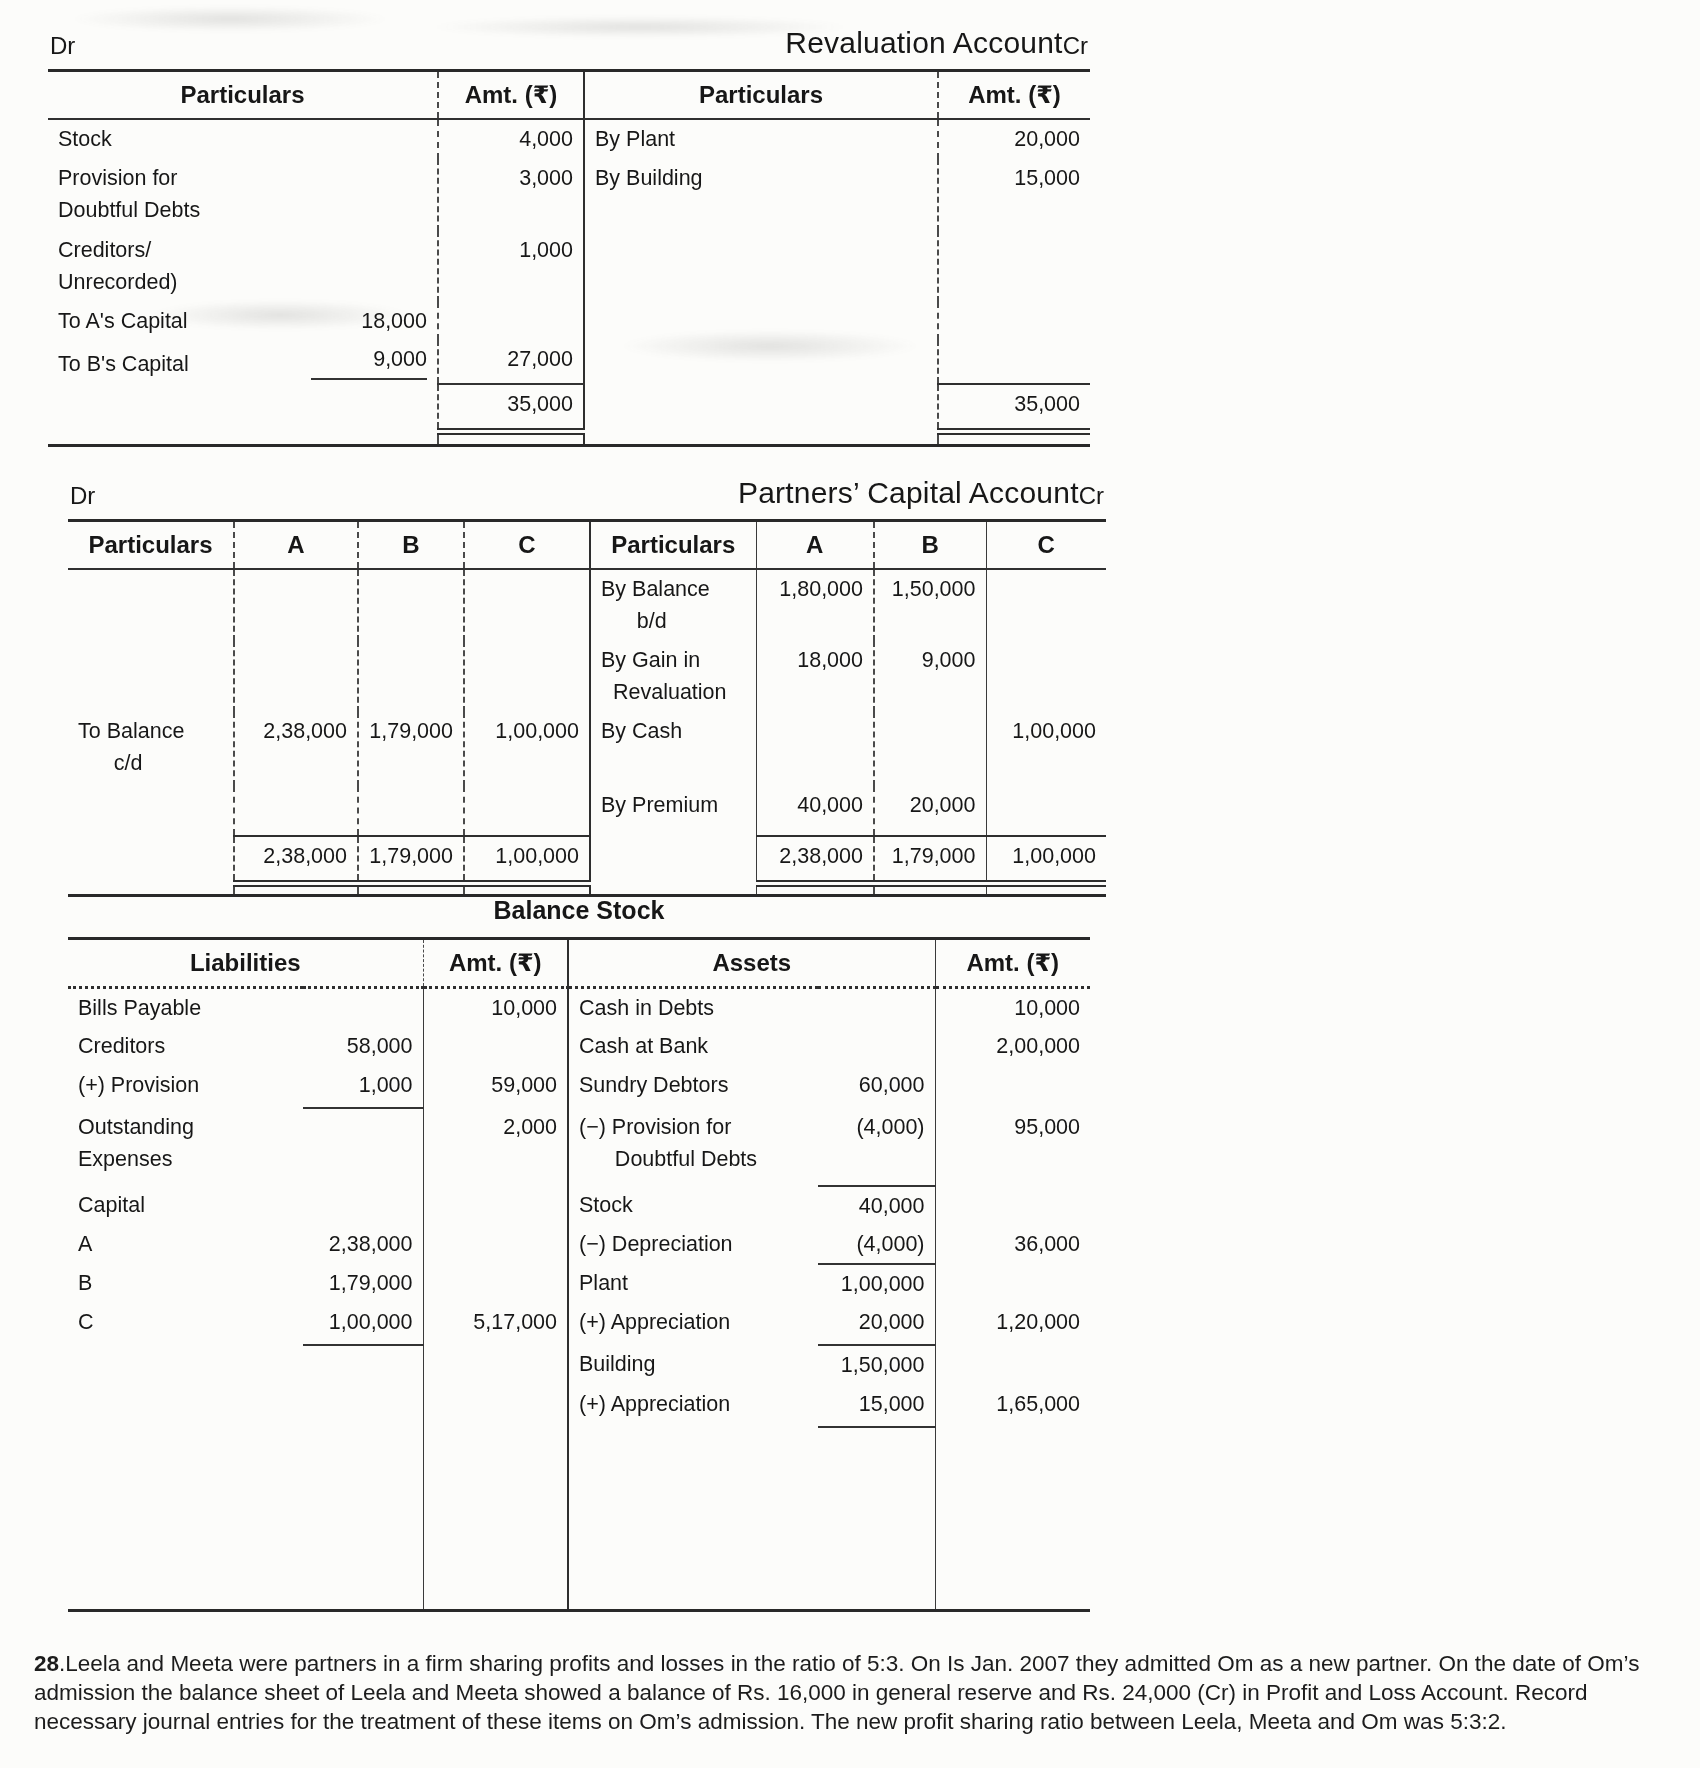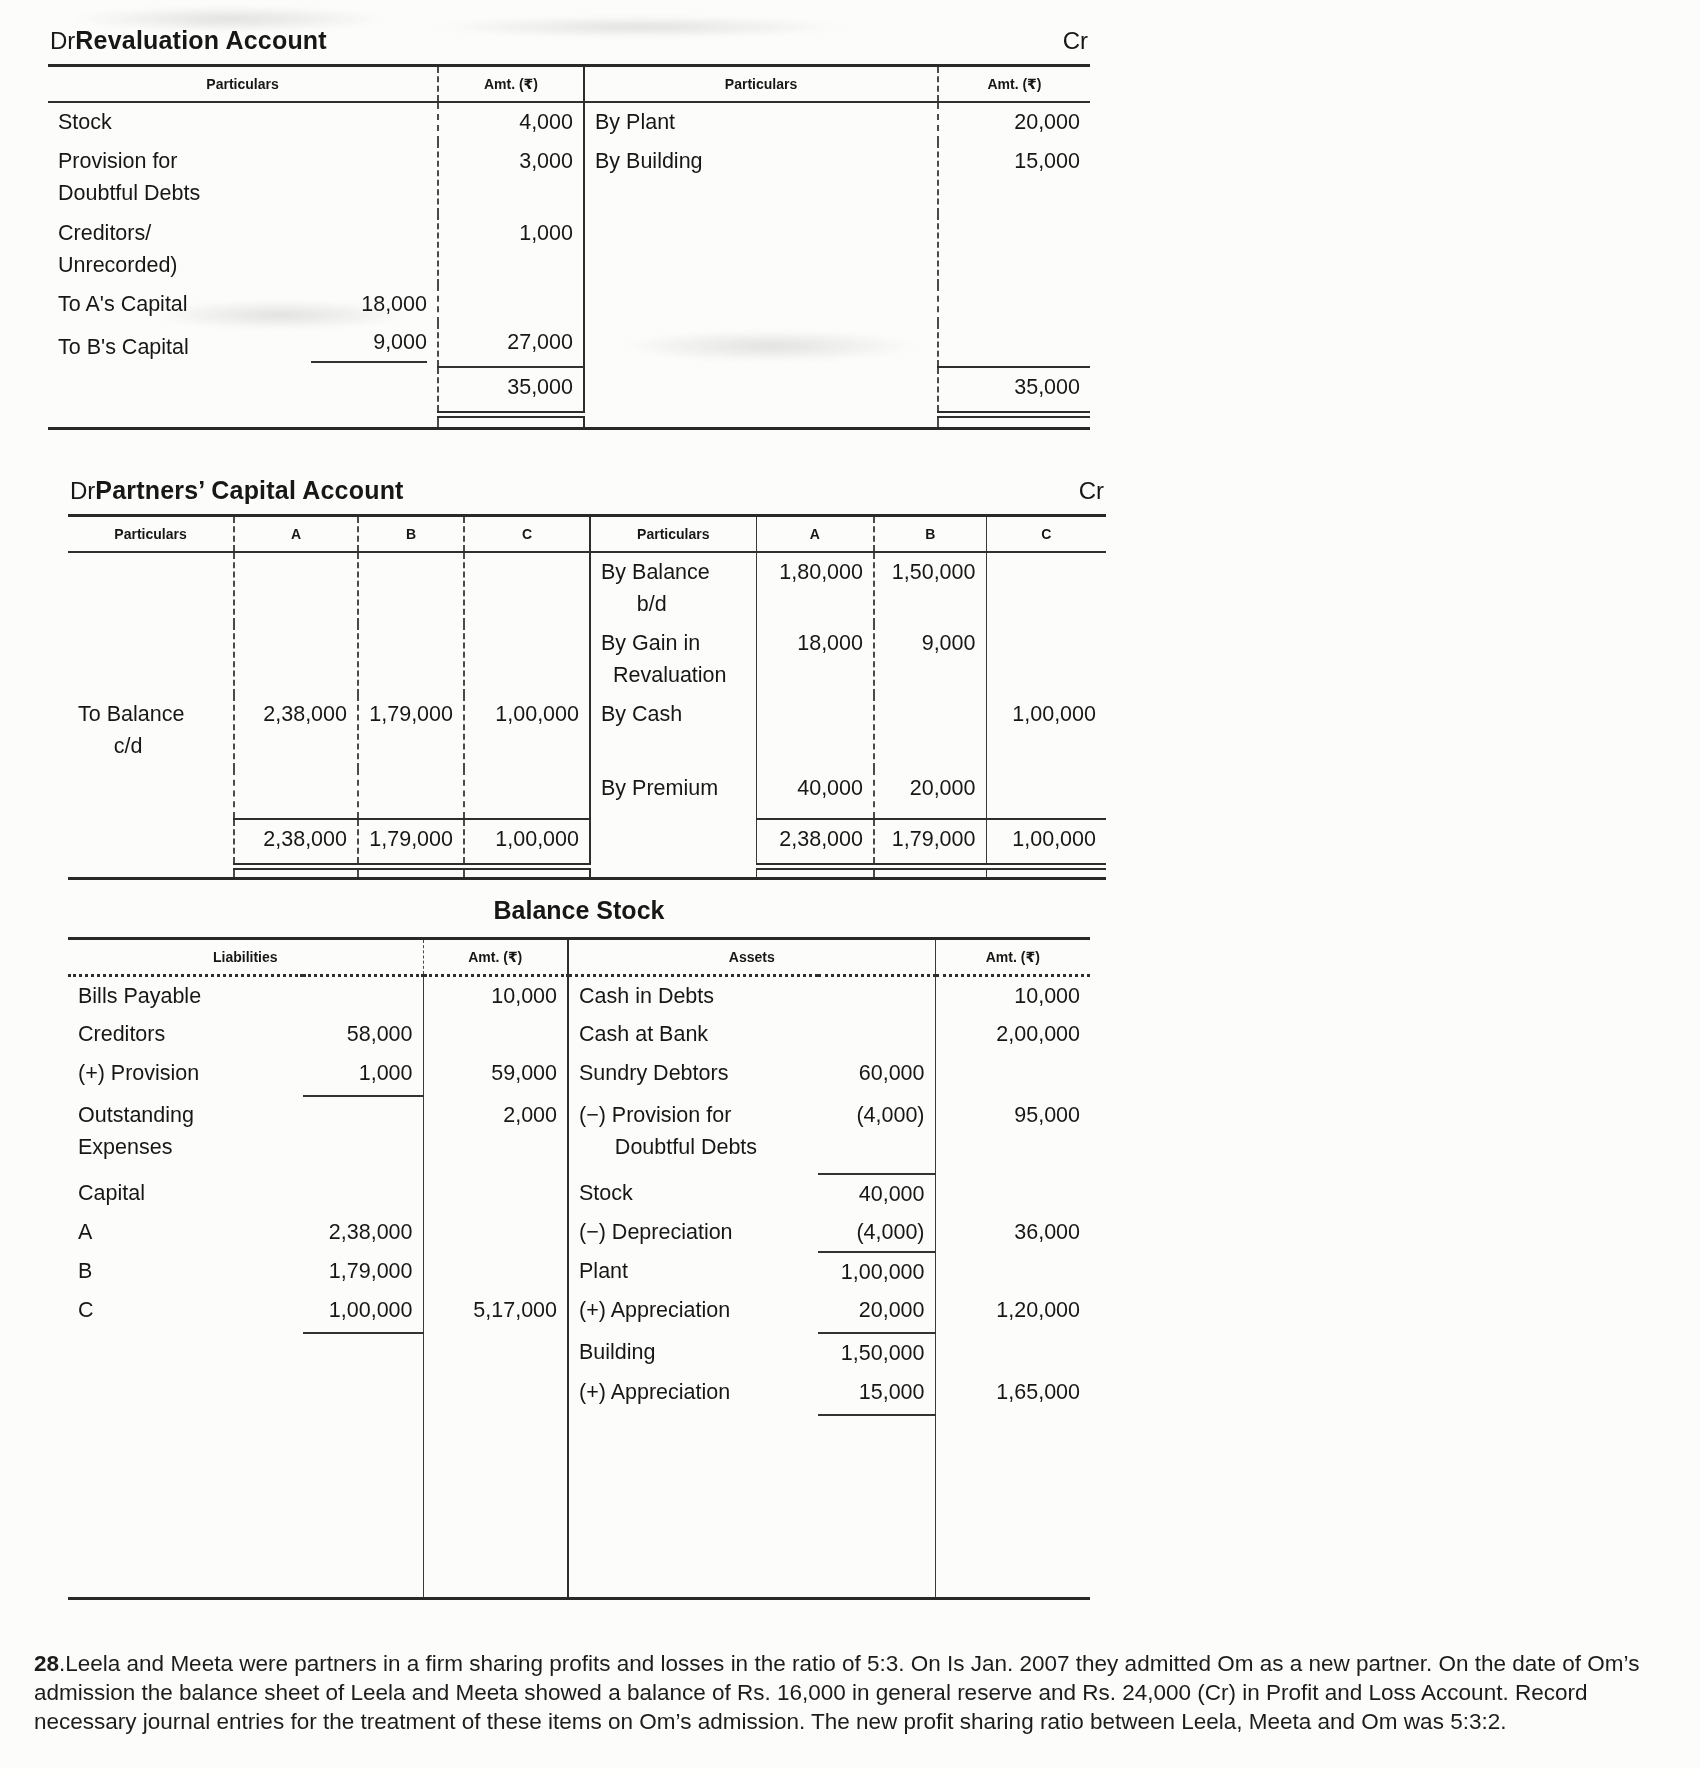--- a/index.html
+++ b/index.html
@@ -6,29 +6,29 @@
   html, body { width: 1700px; height: 1768px; }
   body {
     position: relative;
     background: #fcfcfa;
     font-family: "Liberation Sans", "DejaVu Sans", sans-serif;
     color: #171717;
     overflow: hidden;
   }
   .acct { position: absolute; }
   .acct-head { display: flex; align-items: flex-end; font-size: 24px; padding: 0 2px; margin-bottom: 9px; }
-  .acct-head .ttl { flex: 1; text-align: left; font-weight: 700; font-size: 25px; letter-spacing: .2px; }
+  .acct-head .ttl { flex: 1; text-align: right; font-weight: 400; font-size: 30px; letter-spacing: .2px; }
   .bs-title { text-align: center; font-weight: 700; font-size: 25px; margin-bottom: 12px; }
 
   table.ledger {
     width: 100%; border-collapse: collapse; table-layout: fixed;
     border-top: 3.5px solid #292929; border-bottom: 3.5px solid #292929;
   }
   .ledger th {
-    font-size: 14px; font-weight: 700; text-align: center; vertical-align: middle;
+    font-size: 24px; font-weight: 700; text-align: center; vertical-align: middle;
     border-bottom: 2.5px solid #303030; padding: 9px 4px;
   }
   table.bs th { border-bottom: 3px dotted #2e2e2e; }
   .ledger td { font-size: 21.5px; vertical-align: top; padding: 3px 10px; line-height: 1.5; }
 
   .dash  { border-right: 2px dashed #4a4a4a; }
   .solid { border-right: 2.5px solid #2e2e2e; }
   .thin  { border-right: 1.8px solid #3a3a3a; }
 
   .num { text-align: right; white-space: nowrap; }

